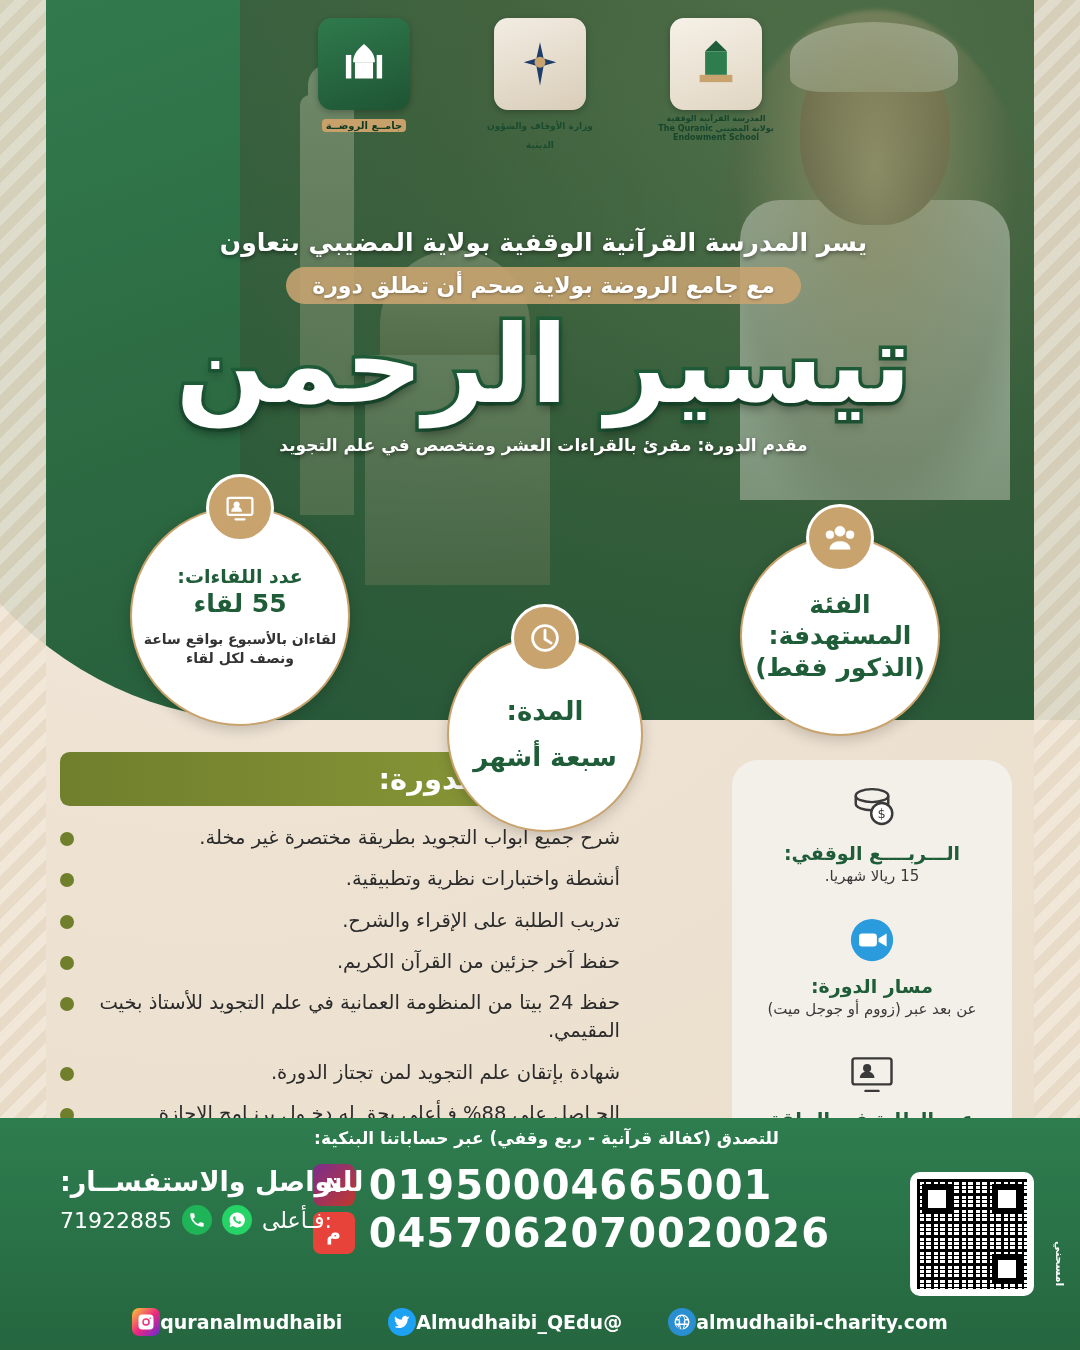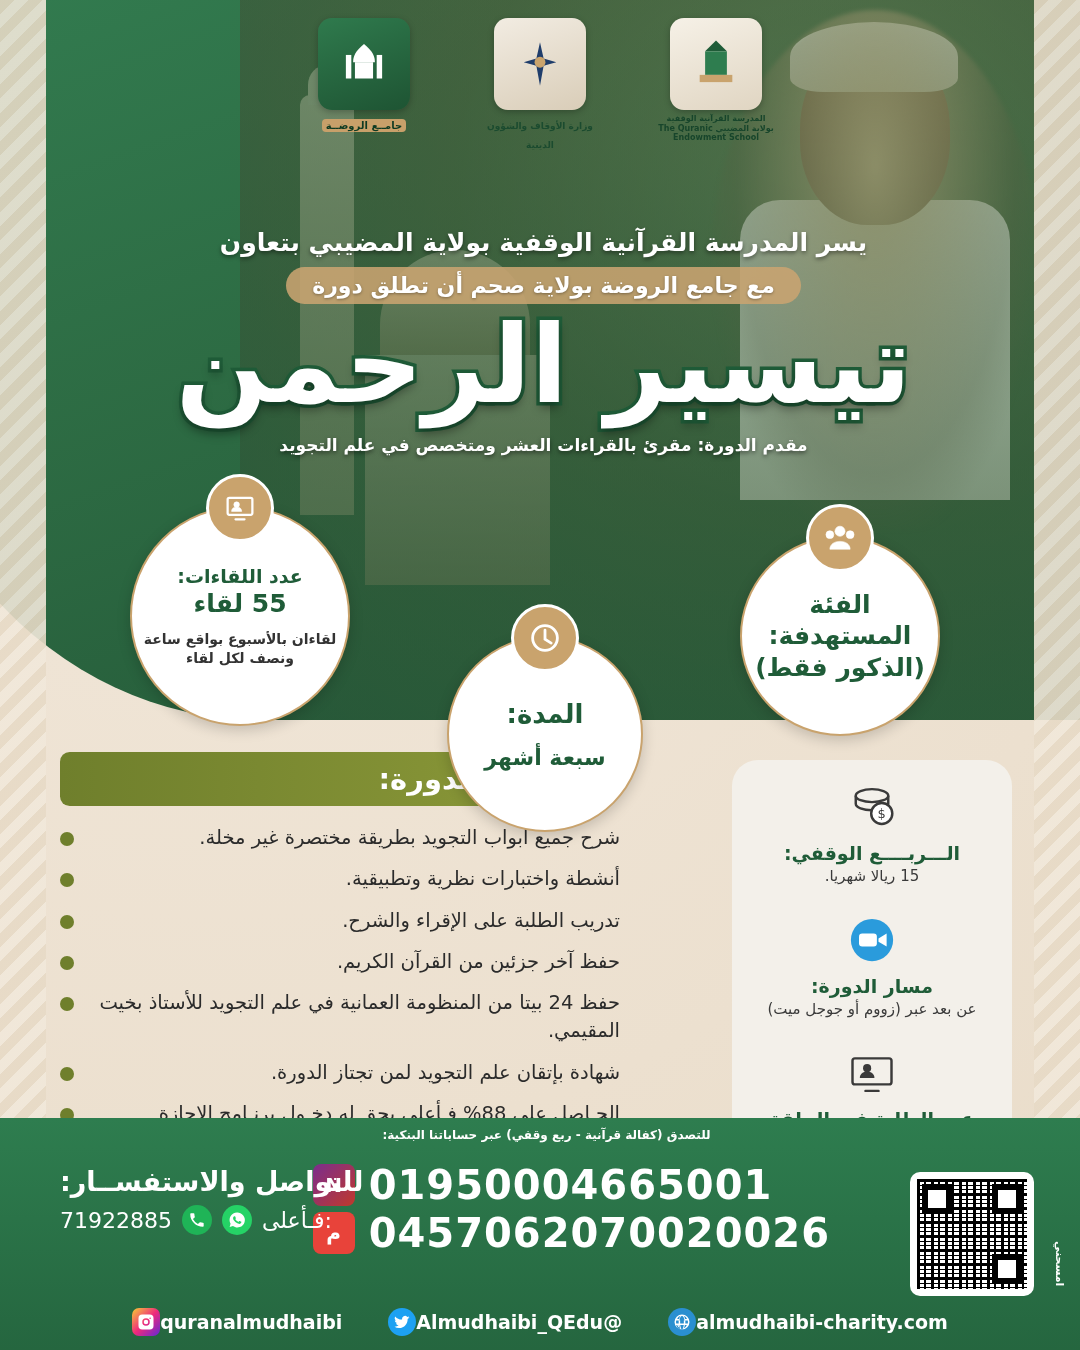--- a/index.html
+++ b/index.html
@@ -147,21 +147,21 @@
     width:68px;height:68px;border-radius:50%;
     background:#c9a36d;display:flex;align-items:center;justify-content:center;
     border:3px solid #ffffff;
   }
   .c-icon svg{width:36px;height:36px;fill:#ffffff;stroke:#ffffff;}
 
   #circle-target{ right:140px; top:536px; width:200px;height:200px; }
   #circle-target .c-title{font-size:25px;line-height:1.25;}
   #circle-duration{ right:437px; top:636px; width:196px;height:196px; }
   #circle-duration .c-title{font-size:26px;}
-  #circle-duration .c-sub{font-size:22px;margin-top:16px;}
+  #circle-duration .c-sub{font-size:26px;margin-top:16px;}
   #circle-meetings{ left:130px; top:506px; width:220px;height:220px; }
   #circle-meetings .c-title{font-size:19px;}
   #circle-meetings .c-sub{font-size:25px;margin-top:2px;}
   #circle-meetings .c-note{font-size:14px;line-height:1.35;margin-top:12px;font-weight:bold;color:#333;}
 
   
   .info-panel{
     position:absolute; right:68px; top:760px; width:280px; min-height:400px;
     background:#f3f0ea; border-radius:26px; padding:18px 14px; z-index:7;
     text-align:center;
@@ -194,21 +194,21 @@
 
   
   .bottom{
     position:absolute;left:0;right:0;bottom:0;height:232px;
     background:linear-gradient(180deg,#2e7d4f 0%,#25663f 100%);
     z-index:8;
   }
   .bottom-inner{position:absolute;inset:0;}
   .donate-line{
     position:absolute;top:10px;right:16px;left:0;text-align:center;color:#ffffff;
-    font-size:12px;font-weight:bold;margin-left:29px;
+    font-size:17px;font-weight:bold;margin-left:29px;
   }
   .accounts{
     position:absolute;top:44px;right:250px;text-align:right;
   }
   .acct-row{display:flex;flex-direction:row-reverse;align-items:center;gap:14px;margin-bottom:2px;}
   .acct-num{color:#ffffff;font-size:40px;font-weight:bold;letter-spacing:1px;direction:ltr;}
   .bank-ic{width:42px;height:42px;border-radius:8px;display:flex;align-items:center;justify-content:center;font-weight:bold;color:#fff;font-size:20px;}
   .bank-ic.nizwa{background:linear-gradient(135deg,#7b2d8e,#c0392b);}
   .bank-ic.muscat{background:#e8433a;}
   .contact{

